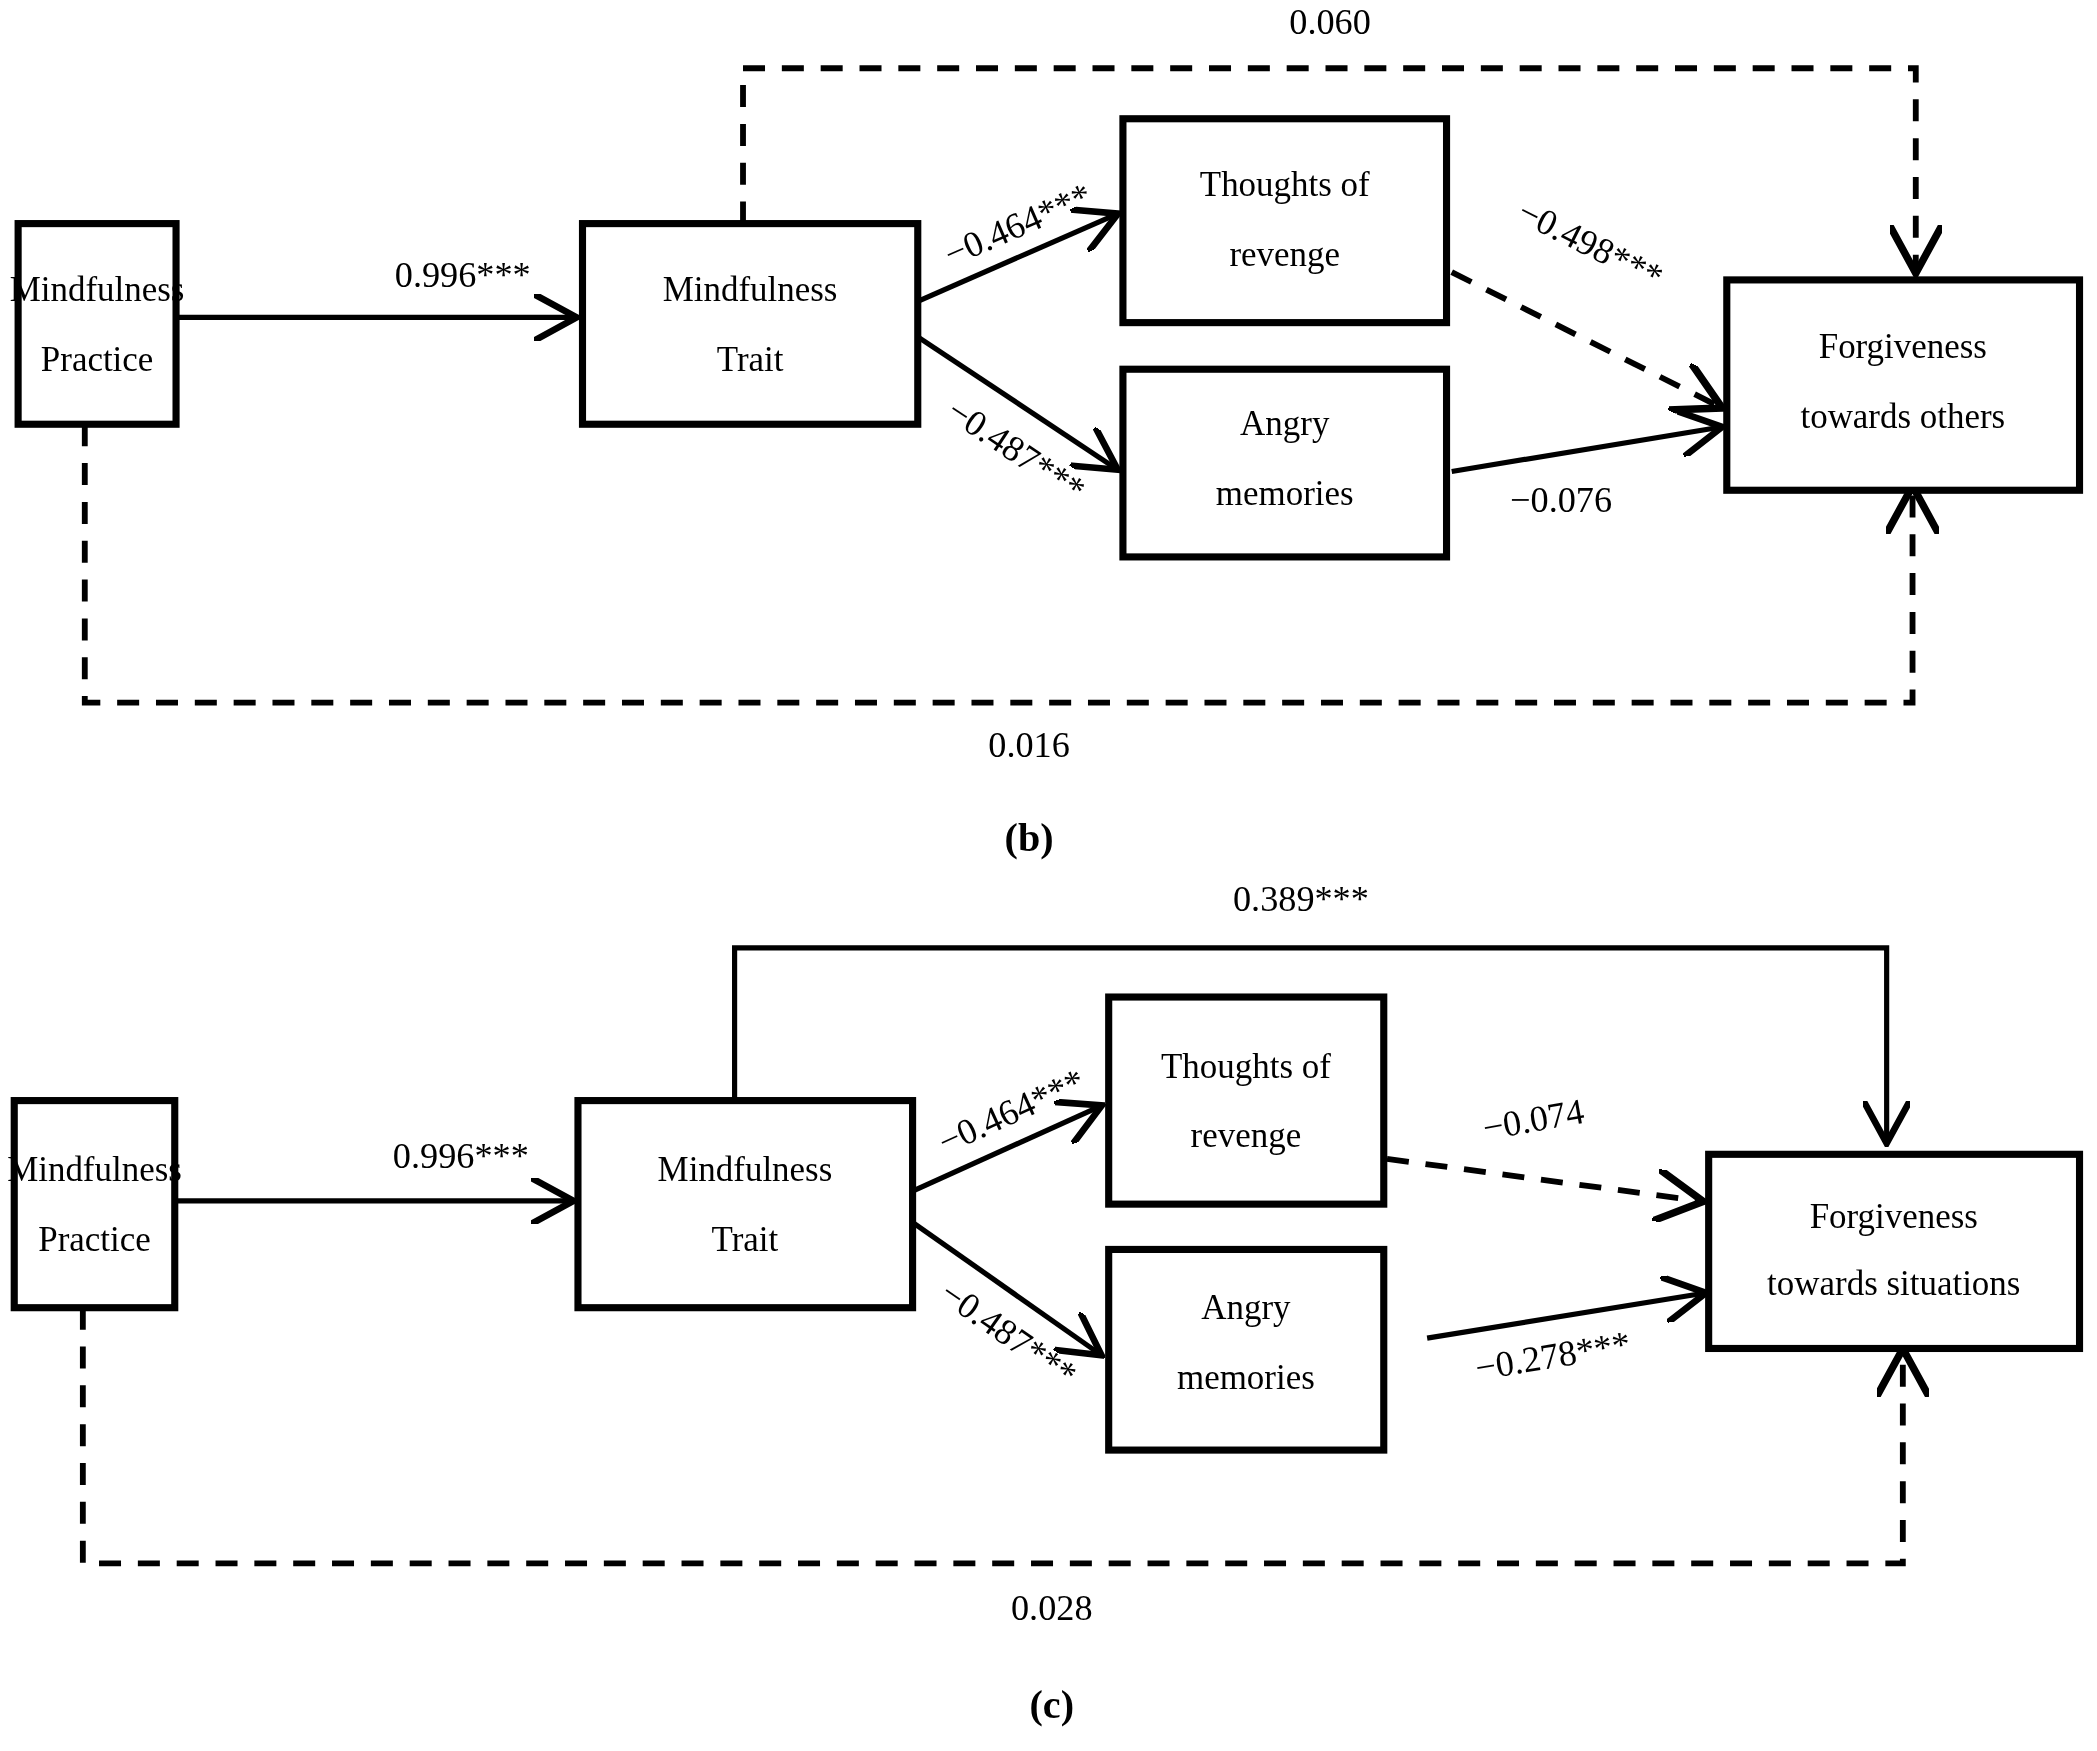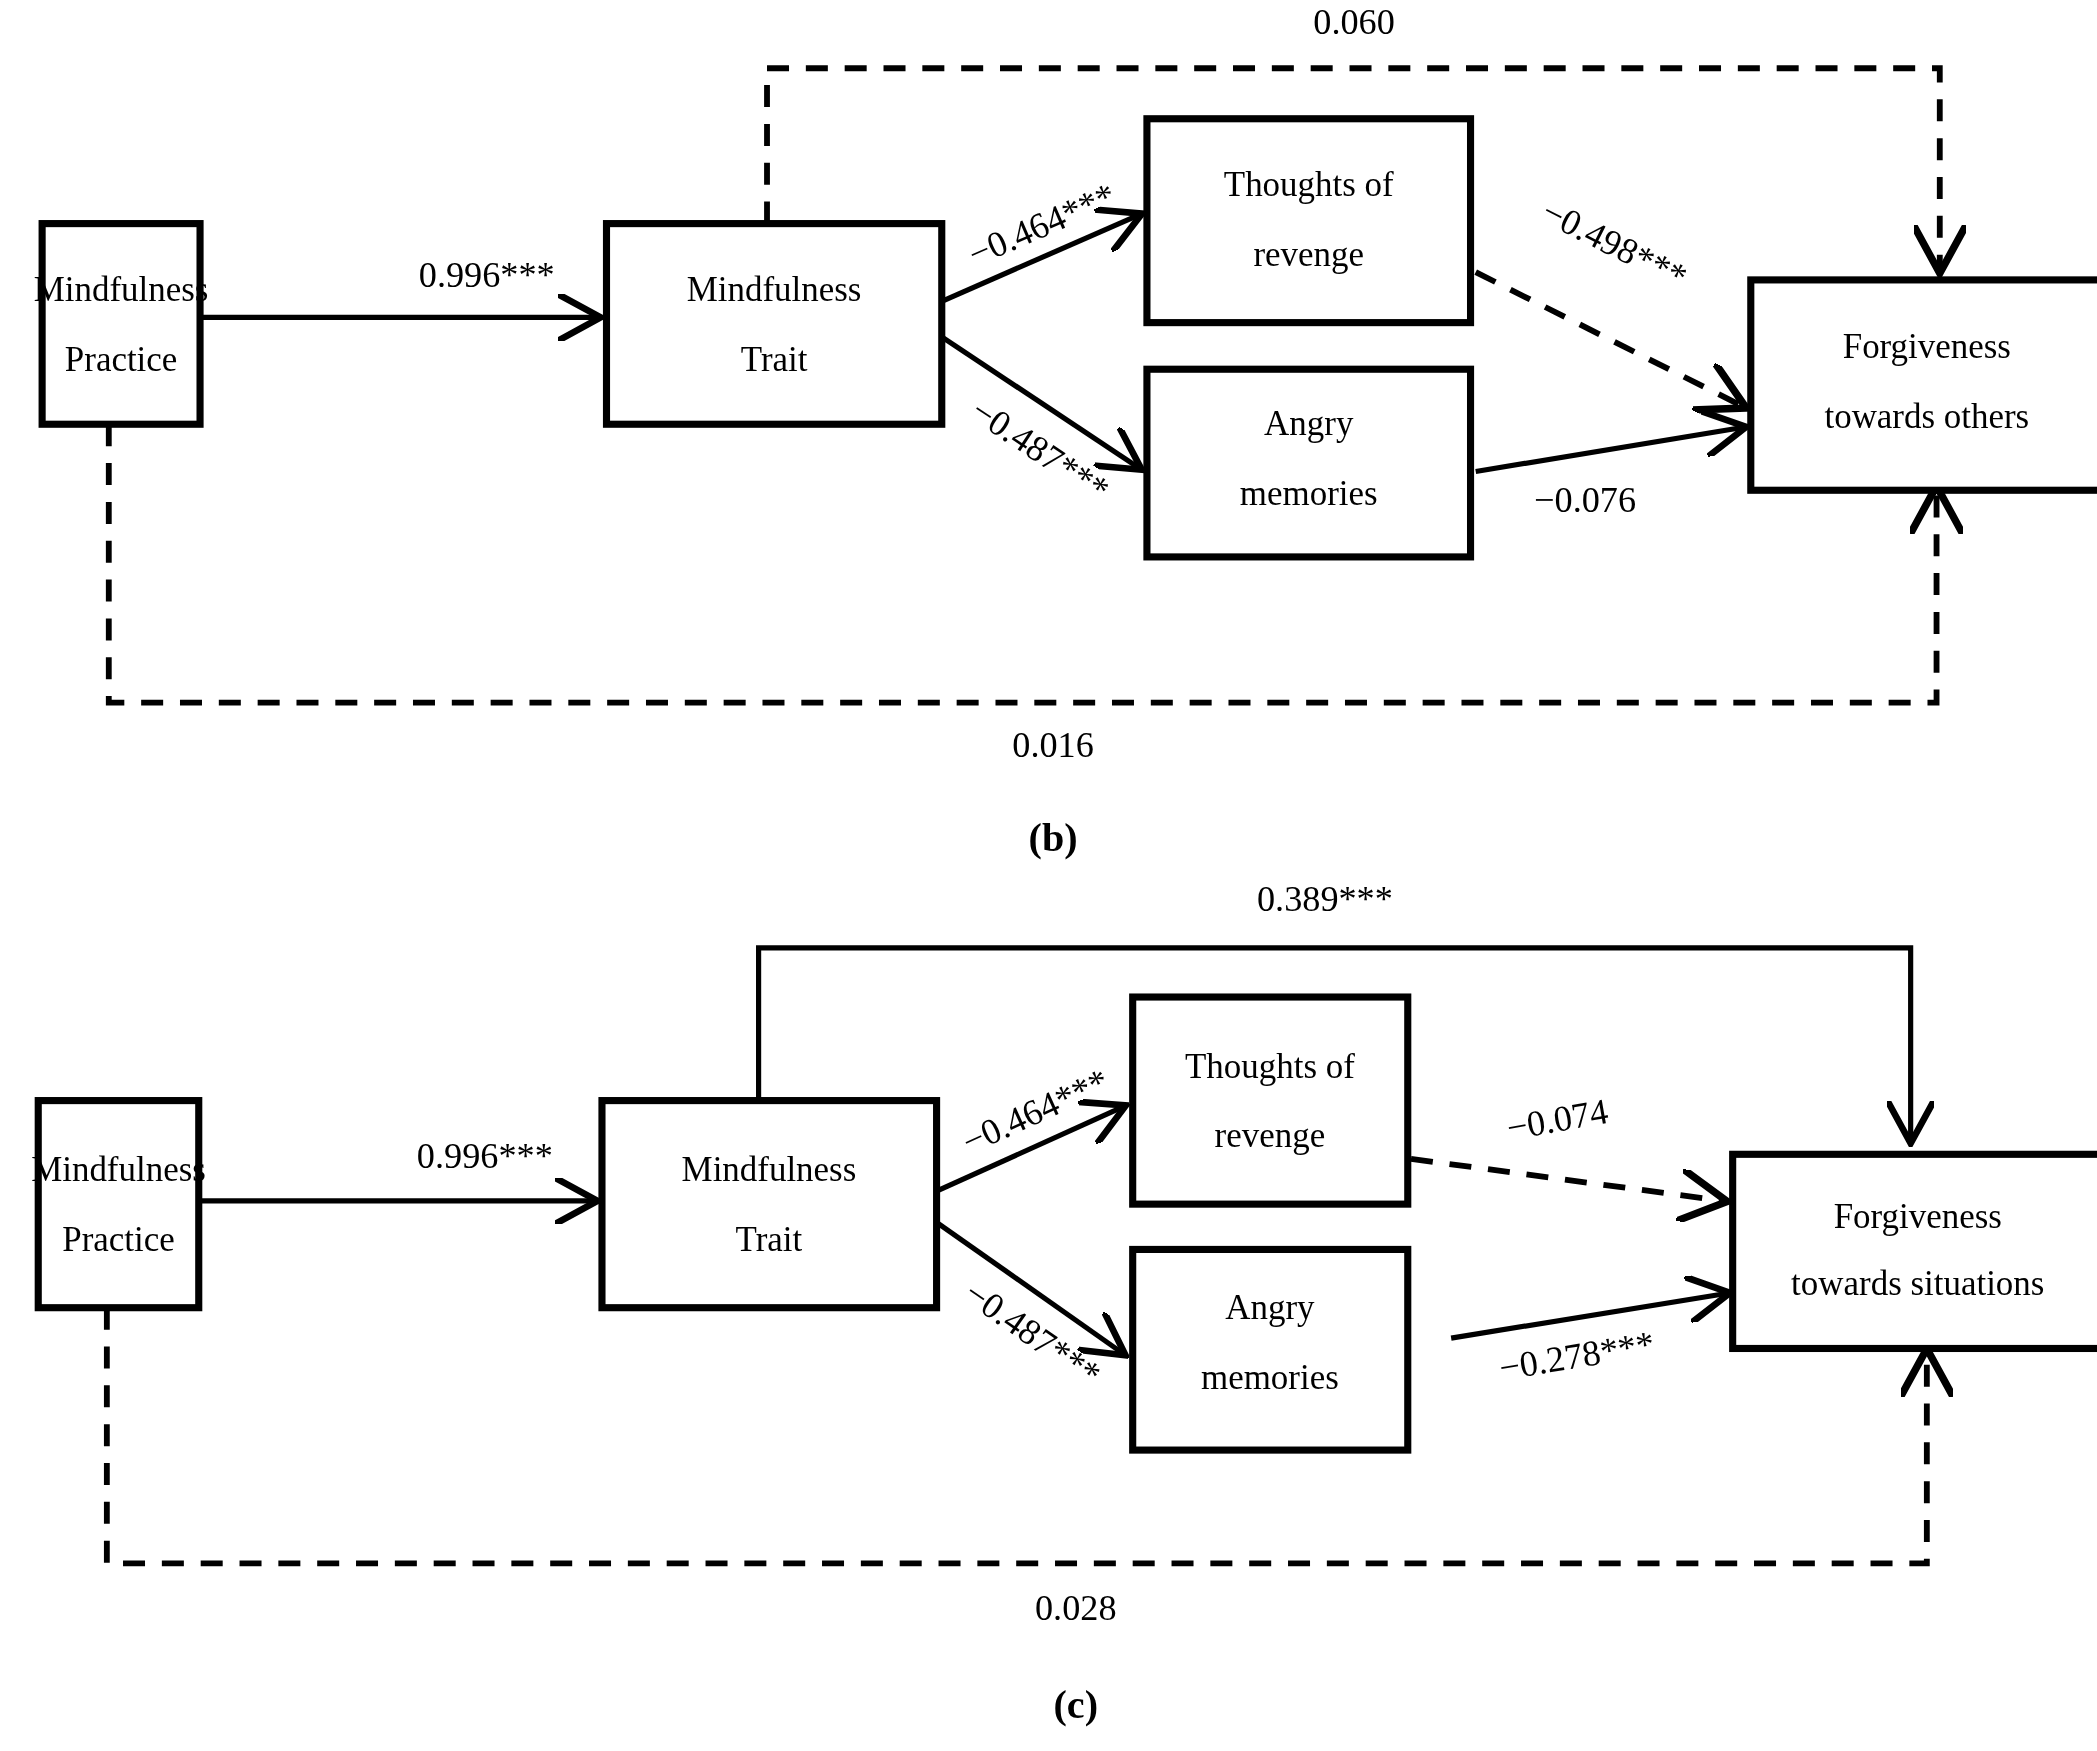--- a/index.html
+++ b/index.html
@@ -11,21 +11,20 @@
     width: 2097px;
     height: 1752px;
     font-family: "Liberation Serif", "DejaVu Serif", serif;
     color: #000000;
     overflow: hidden;
   }
   #figure-root {
     position: relative;
     width: 2057px;
     height: 1752px;
-    margin-left: 24px;
   }
   svg.diagram {
     position: absolute;
     left: 0;
     top: 0;
     width: 2097px;
     height: 1752px;
   }
   .node-box {
     fill: #ffffff;

